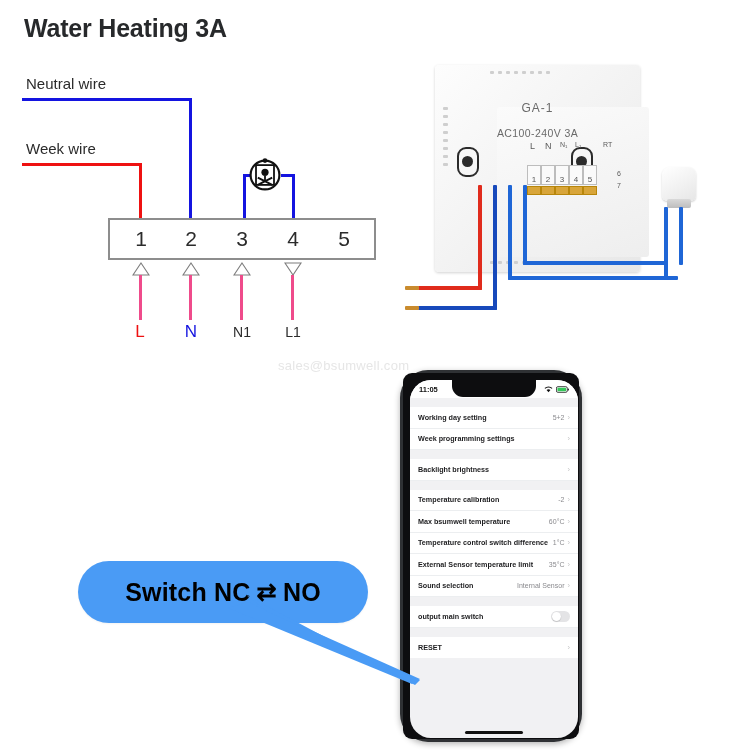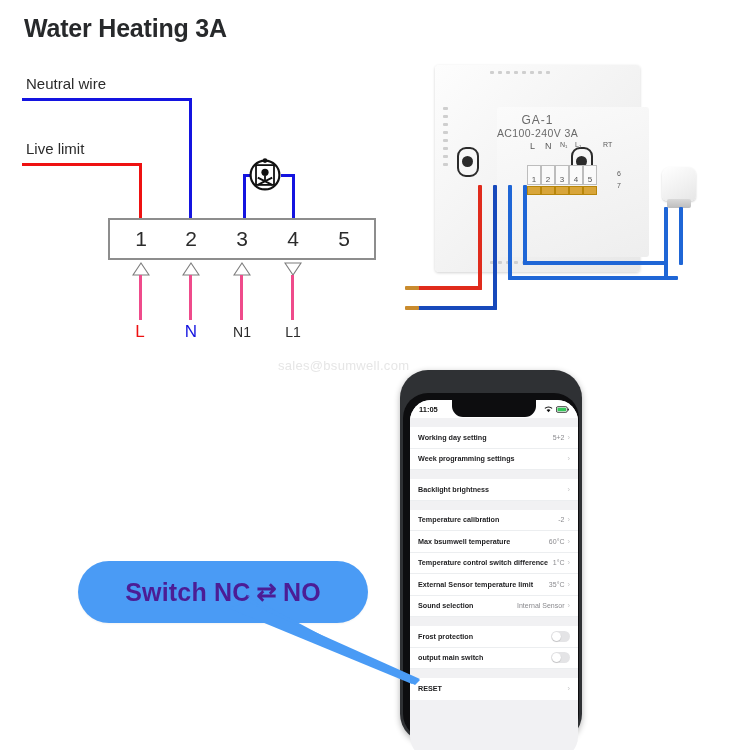--- a/index.html
+++ b/index.html
@@ -60,21 +60,21 @@
   .plate-inner{
     position:absolute;left:62px;top:42px;width:152px;height:150px;
     background:linear-gradient(160deg,#fbfbfb,#eeeeee);
     border-radius:3px;
   }
   .vents{position:absolute;display:flex;gap:4px;}
   .vent{width:4px;height:3px;background:#cfcfcf;border-radius:1px;}
   .vcol{position:absolute;display:flex;flex-direction:column;gap:5px;}
   .vcol .vent{width:5px;height:3px;}
   .model{
-    position:absolute;left:0;right:0;top:48px;text-align:center;
+    position:absolute;left:0;right:0;top:36px;text-align:center;
     font-size:12px;color:#6a6a6a;letter-spacing:1px;
   }
   .volts{
     position:absolute;left:0;right:0;top:62px;text-align:center;
     font-size:10.5px;color:#6a6a6a;letter-spacing:0.4px;
   }
   .termrow{
     position:absolute;left:92px;top:100px;display:flex;
   }
   .tcell{
@@ -109,37 +109,37 @@
   }
 
   
   .callout{
     position:absolute;left:78px;top:561px;width:290px;height:62px;
     background:#4a9bf5;border-radius:31px;
     display:flex;align-items:center;justify-content:center;
     box-shadow:0 1px 2px rgba(0,0,0,0.05);
   }
   .callout span{
-    color:#4c1d95;font-size:25px;font-weight:700;letter-spacing:0.2px;
+    color:#000000;font-size:25px;font-weight:700;letter-spacing:0.2px;
     white-space:nowrap;
   }
   .callout .swap{font-size:24px;margin:0 6px;}
 
   
   .phone{
     position:absolute;left:400px;top:370px;width:185px;height:380px;
   }
   .phone-outer{
     position:absolute;left:0;top:0;width:182px;height:372px;
     background:#2f3134;border-radius:28px;
     box-shadow:0 2px 6px rgba(0,0,0,0.3);
   }
   .phone-mid{
     position:absolute;left:3px;top:3px;right:3px;bottom:3px;
-    background:#0d0d0f;border-radius:25px;margin-top:20px;
+    background:#0d0d0f;border-radius:9px;
   }
   .screen{
     position:absolute;left:7px;top:7px;width:168px;height:358px;
     background:#f1f1f3;border-radius:21px;overflow:hidden;
   }
   .notch{
     position:absolute;left:50%;transform:translateX(-50%);top:0;
     width:84px;height:17px;background:#0d0d0f;
     border-radius:0 0 11px 11px;z-index:5;
   }
@@ -196,21 +196,21 @@
 </head>
 <body>
 
 <div class="page">
 
   <div class="title">Water Heating 3A</div>
 
   <div class="diagram">
 
     <div class="wirelabel lbl-neutral">Neutral wire</div>
-    <div class="wirelabel lbl-live">Live limit</div>
+    <div class="wirelabel lbl-live">Week wire</div>
 
     <div class="seg" style="left:22px;top:38px;width:170px;height:3px;"></div>
     <div class="seg" style="left:189px;top:38px;width:3px;height:122px;"></div>
 
     <div class="seg red" style="left:22px;top:103px;width:120px;height:3px;"></div>
     <div class="seg red" style="left:139px;top:103px;width:3px;height:57px;"></div>
 
     <div class="seg" style="left:243px;top:114px;width:3px;height:46px;"></div>
     <div class="seg" style="left:243px;top:114px;width:12px;height:3px;"></div>
 
@@ -451,35 +451,27 @@
               </div>
               <div class="row">
                 <span class="rlabel">Sound selection</span>
                 <span class="rright">
                   <span class="rvalue">Internal Sensor</span>
                   <span class="chev">›</span>
                 </span>
               </div>
               <div class="gap"></div>
               <div class="row">
-                <span class="rlabel">Frost protection</span>
+                <span class="rlabel">output main switch</span>
                 <span class="rright">
                   <span class="toggle">
                     <i></i>
                   </span>
                 </span>
               </div>
-              <div class="row">
-                <span class="rlabel">output main switch</span>
-                <span class="rright">
-                  <span class="toggle">
-                    <i></i>
-                  </span>
-                </span>
-              </div>
               <div class="gap"></div>
               <div class="row">
                 <span class="rlabel">RESET</span>
                 <span class="rright">
                   <span class="chev">›</span>
                 </span>
               </div>
             </div>
 
           <div class="homebar"></div>

